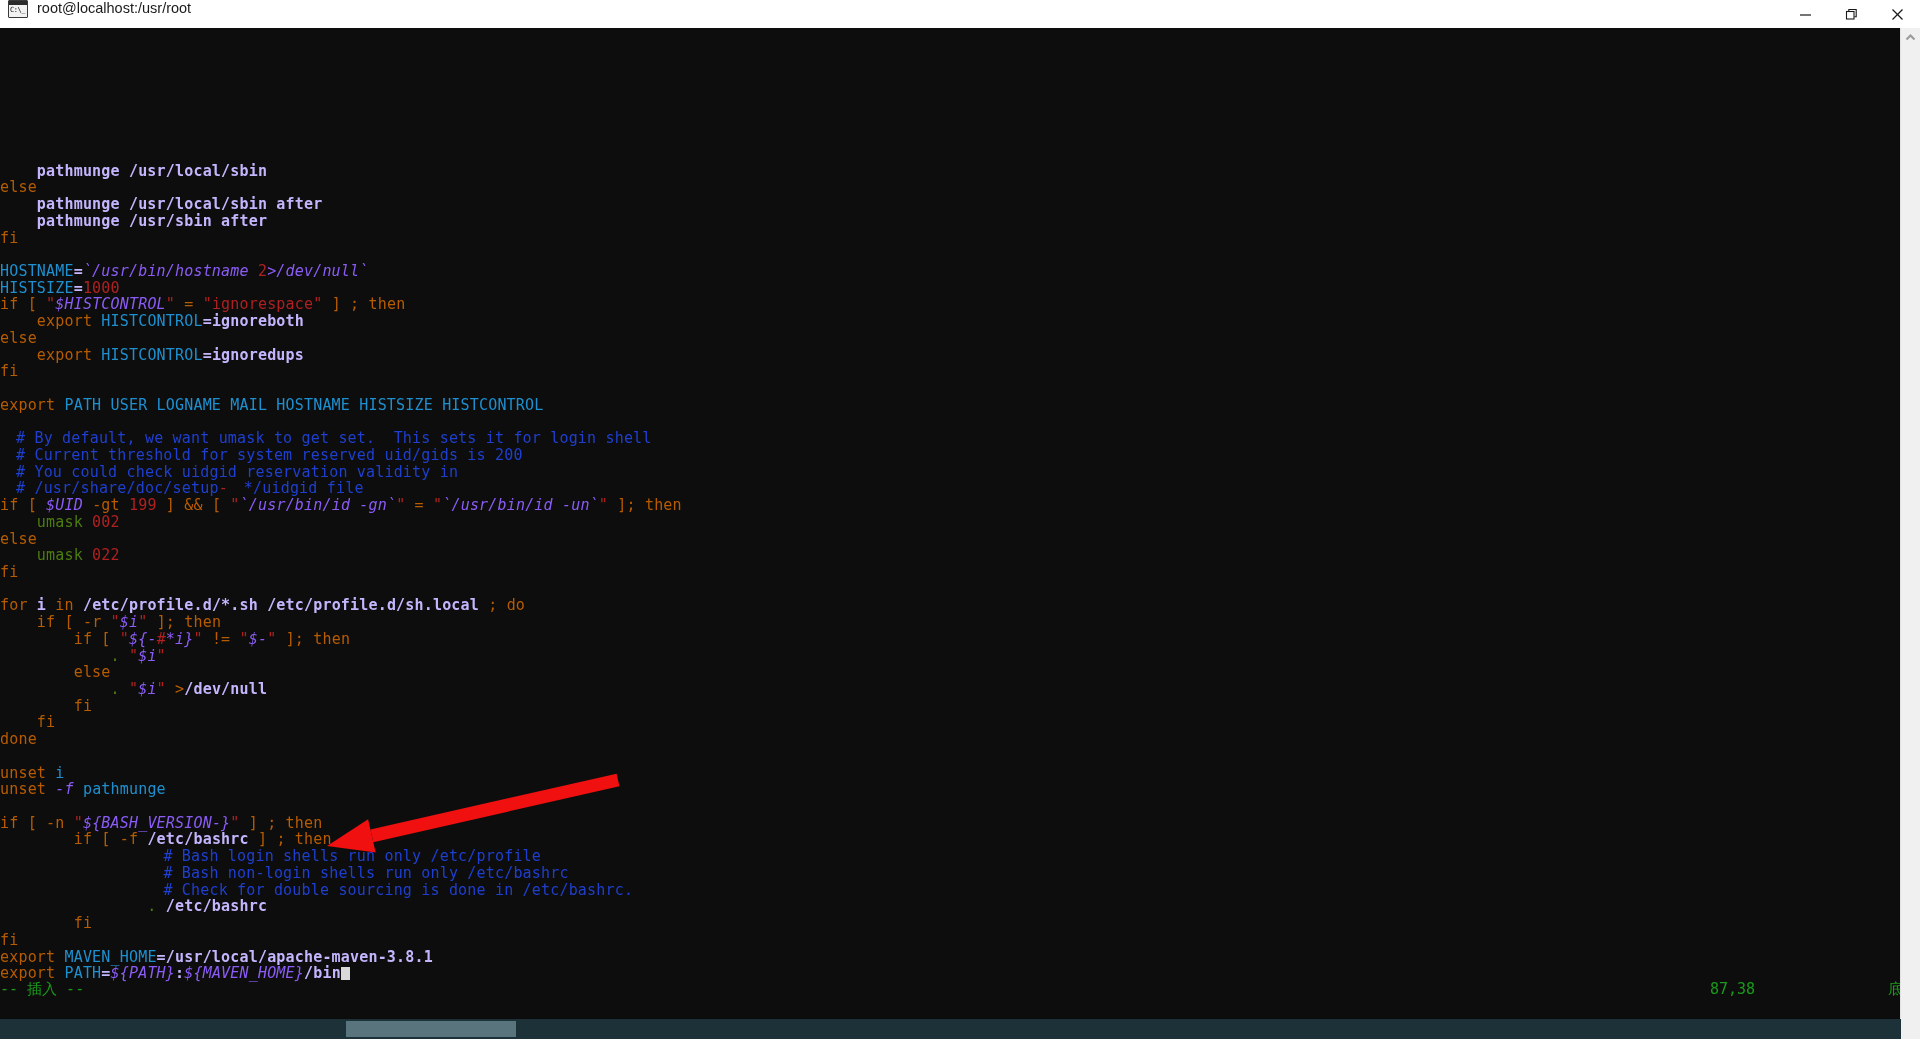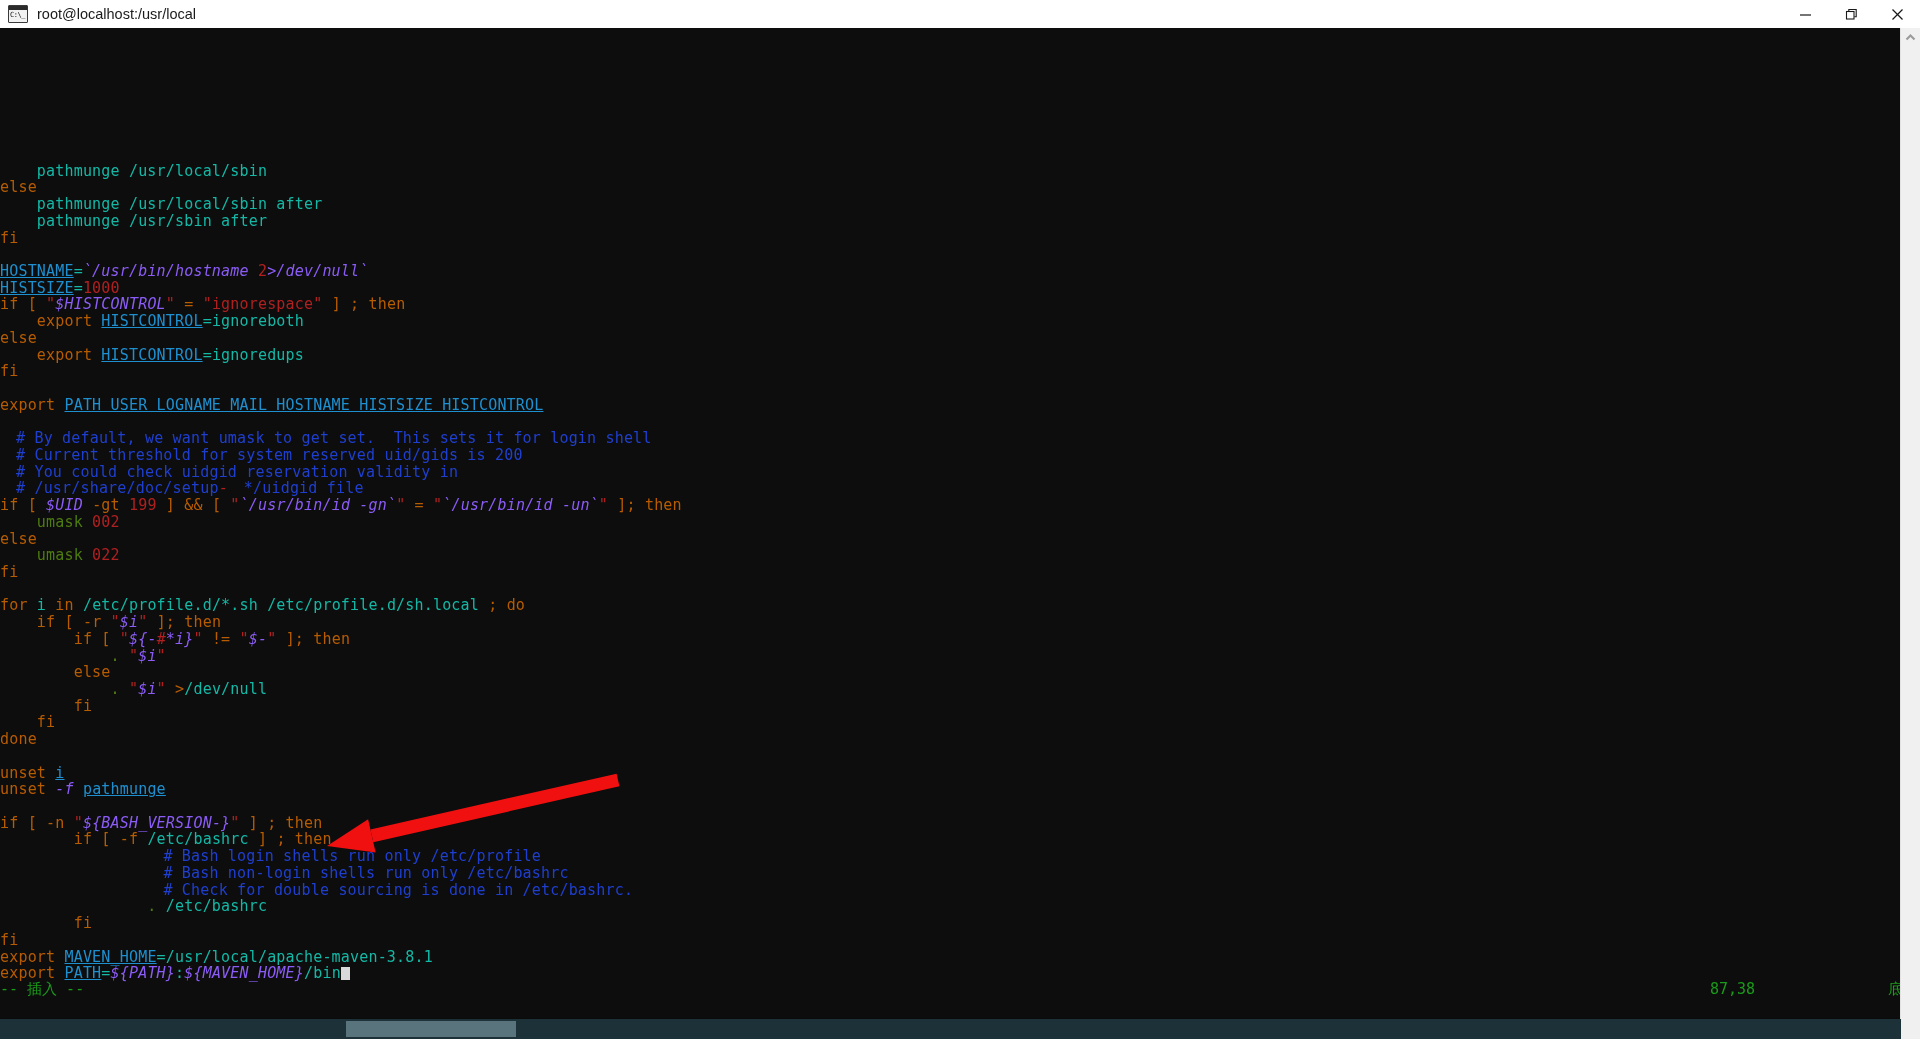--- a/index.html
+++ b/index.html
@@ -6,21 +6,21 @@
   body{
     width:1920px;height:1039px;overflow:hidden;
     background:#0b0b0b;
     font-family:"DejaVu Sans Mono","Liberation Mono",monospace;
   }
   
   #titlebar{
     position:absolute;left:0;top:0;width:1920px;height:28px;
     background:#ffffff;
     border-bottom:1px solid #d8d8d8;
-    display:flex;align-items:center;
+    display:flex;align-items:flex-start;
   }
   #app-icon{
     width:18px;height:16px;margin-left:8px;margin-right:9px;
     background:#f2f2f2;border:1px solid #3a3a3a;
     position:relative;flex:none;border-radius:1px;
     overflow:hidden;
   }
   #app-icon .bar{
     position:absolute;left:0;top:0;right:0;height:4px;background:#2b2b2b;
   }
@@ -45,24 +45,24 @@
   }
   #screen{
     position:absolute;left:0;top:0;
     font-family:"DejaVu Sans Mono","Liberation Mono",monospace;
     font-size:15px;line-height:16.72px;
     letter-spacing:0.18px;
     white-space:pre;
   }
   .row{height:16.72px;}
   
-  .c-green   {color:#14b8a6;}
+  .c-green   {color:#c4b5fd;font-weight:bold;}
   .c-orange  {color:#b85c00;}
   .c-blue    {color:#1f3fd0;padding-left:16px;}
-  .c-cyan    {color:#1e90d0;text-decoration:underline;}
+  .c-cyan    {color:#1e90d0;}
   .c-magenta {color:#8b5cf6;font-style:italic;}
   .c-red     {color:#b02020;}
   .c-white   {color:#4d7c0f;}
   #cursor{
     display:inline-block;width:9px;height:13px;background:#d9d9d9;
     vertical-align:-2px;
   }
   
   #statusline{
     position:absolute;left:0;bottom:20px;width:1901px;height:18px;
@@ -98,21 +98,21 @@
   }
 </style>
 </head>
 <body>
 
 <div id="titlebar">
   <div id="app-icon">
     <div class="bar"></div>
     <div class="txt">C:\_</div>
   </div>
-  <div id="title-text">root@localhost:/usr/local</div>
+  <div id="title-text">root@localhost:/usr/root</div>
   <div id="win-buttons">
     <div class="win-btn">
       <svg width="13" height="13" viewBox="0 0 13 13">
           <line x1="1" y1="7" x2="12" y2="7" stroke="#1a1a1a" stroke-width="1.2"></line>
         </svg>
     </div>
     <div class="win-btn">
       <svg width="13" height="13" viewBox="0 0 13 13">
         <rect x="1.5" y="3.5" width="7.5" height="7.5" fill="none" stroke="#1a1a1a" stroke-width="1.1"></rect>
         <polyline points="3.8,3.3 3.8,1.5 11.2,1.5 11.2,8.8 9.3,8.8" fill="none" stroke="#1a1a1a" stroke-width="1.1"></polyline>

